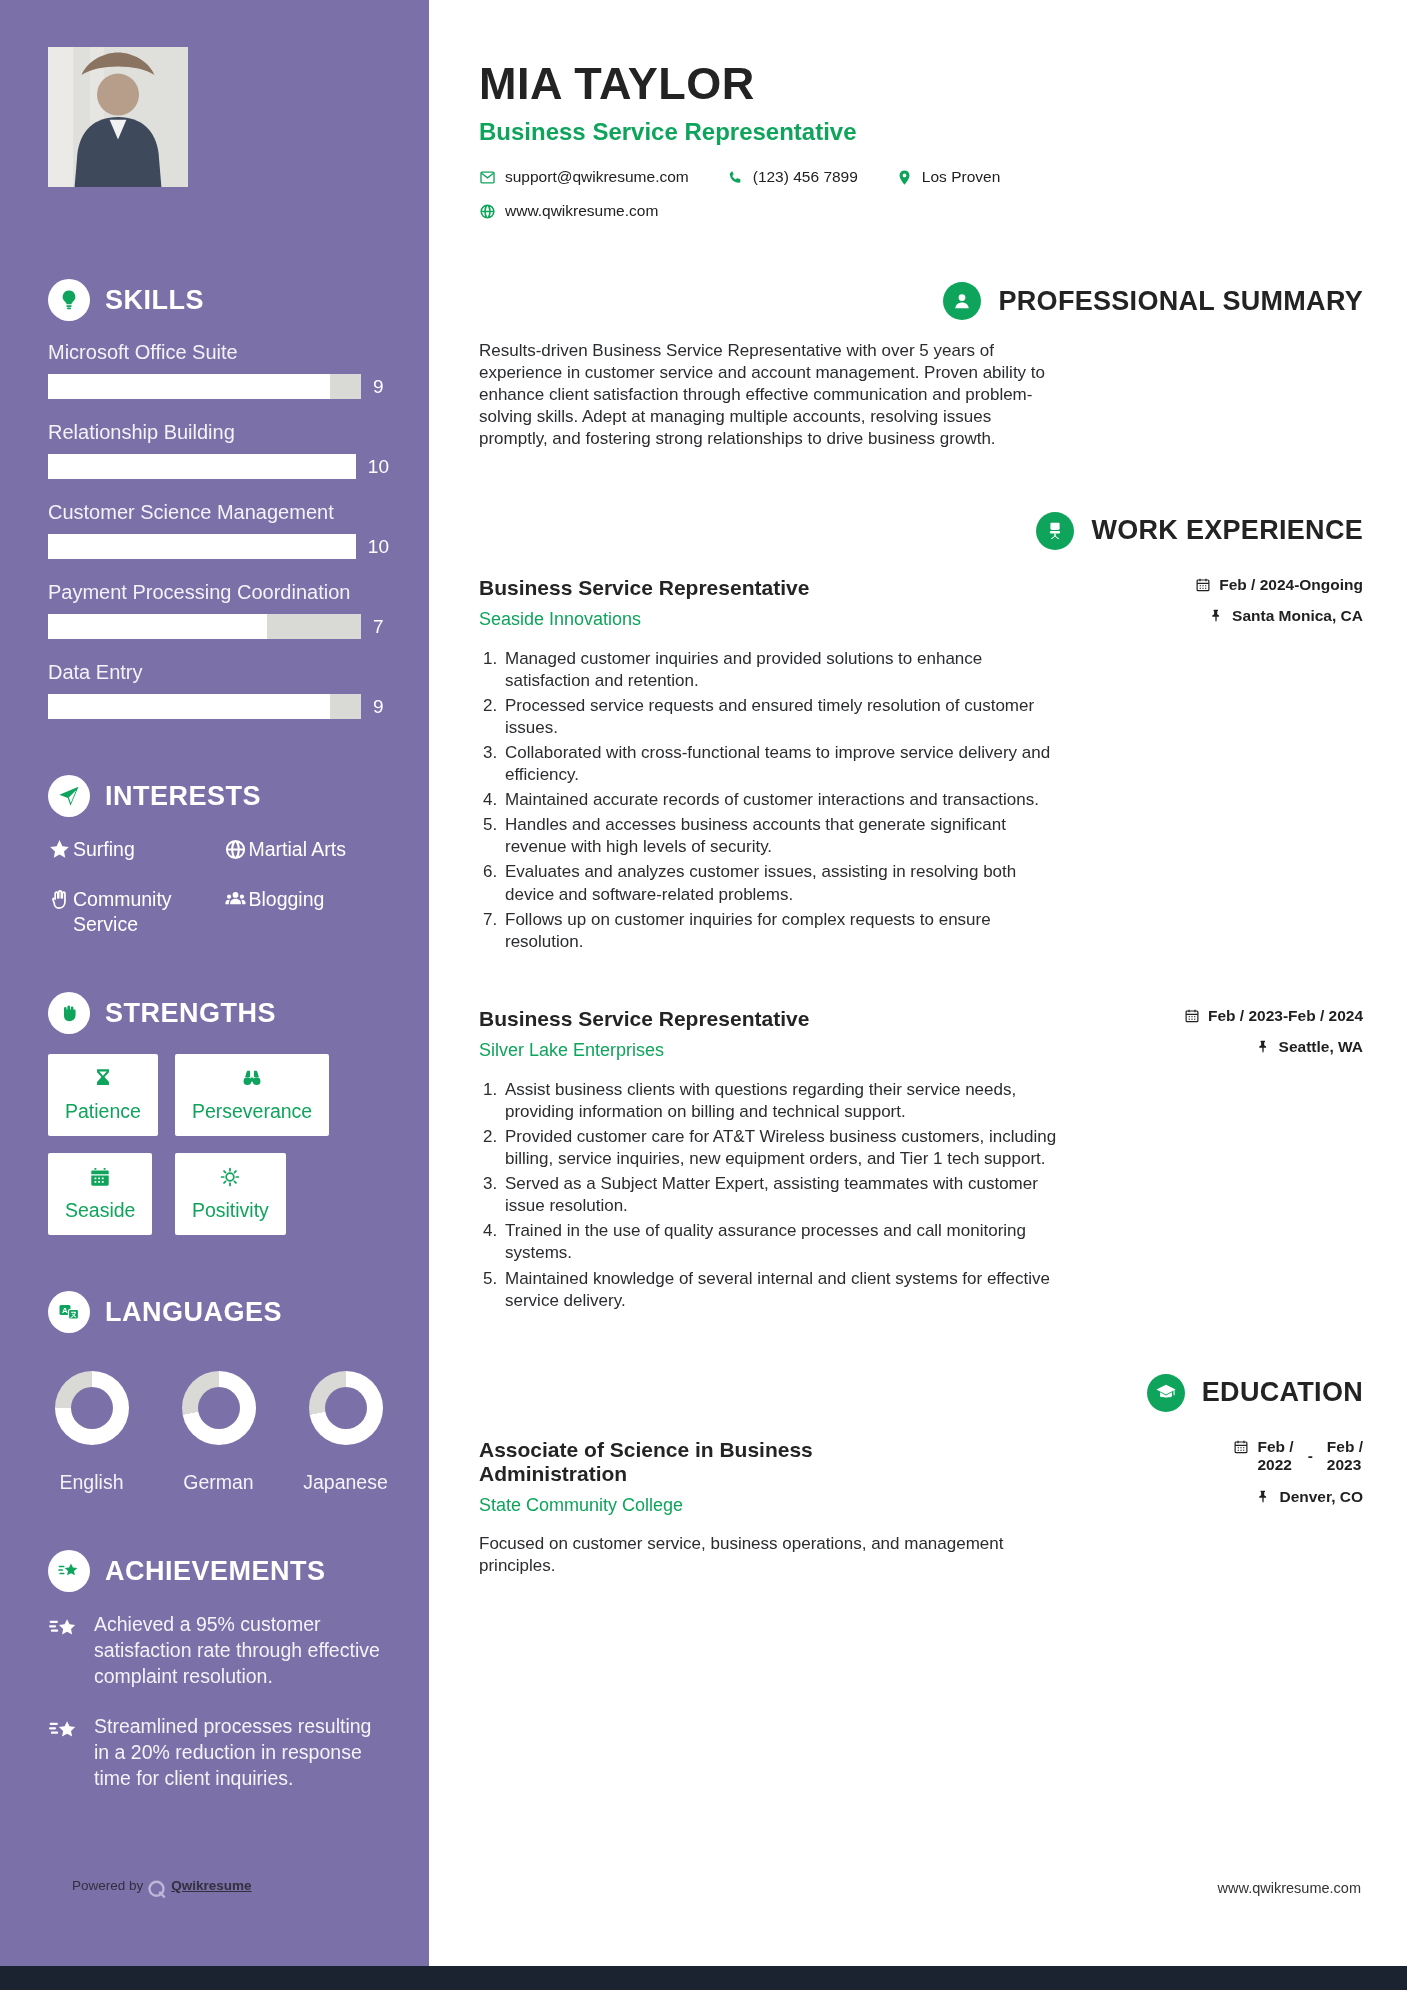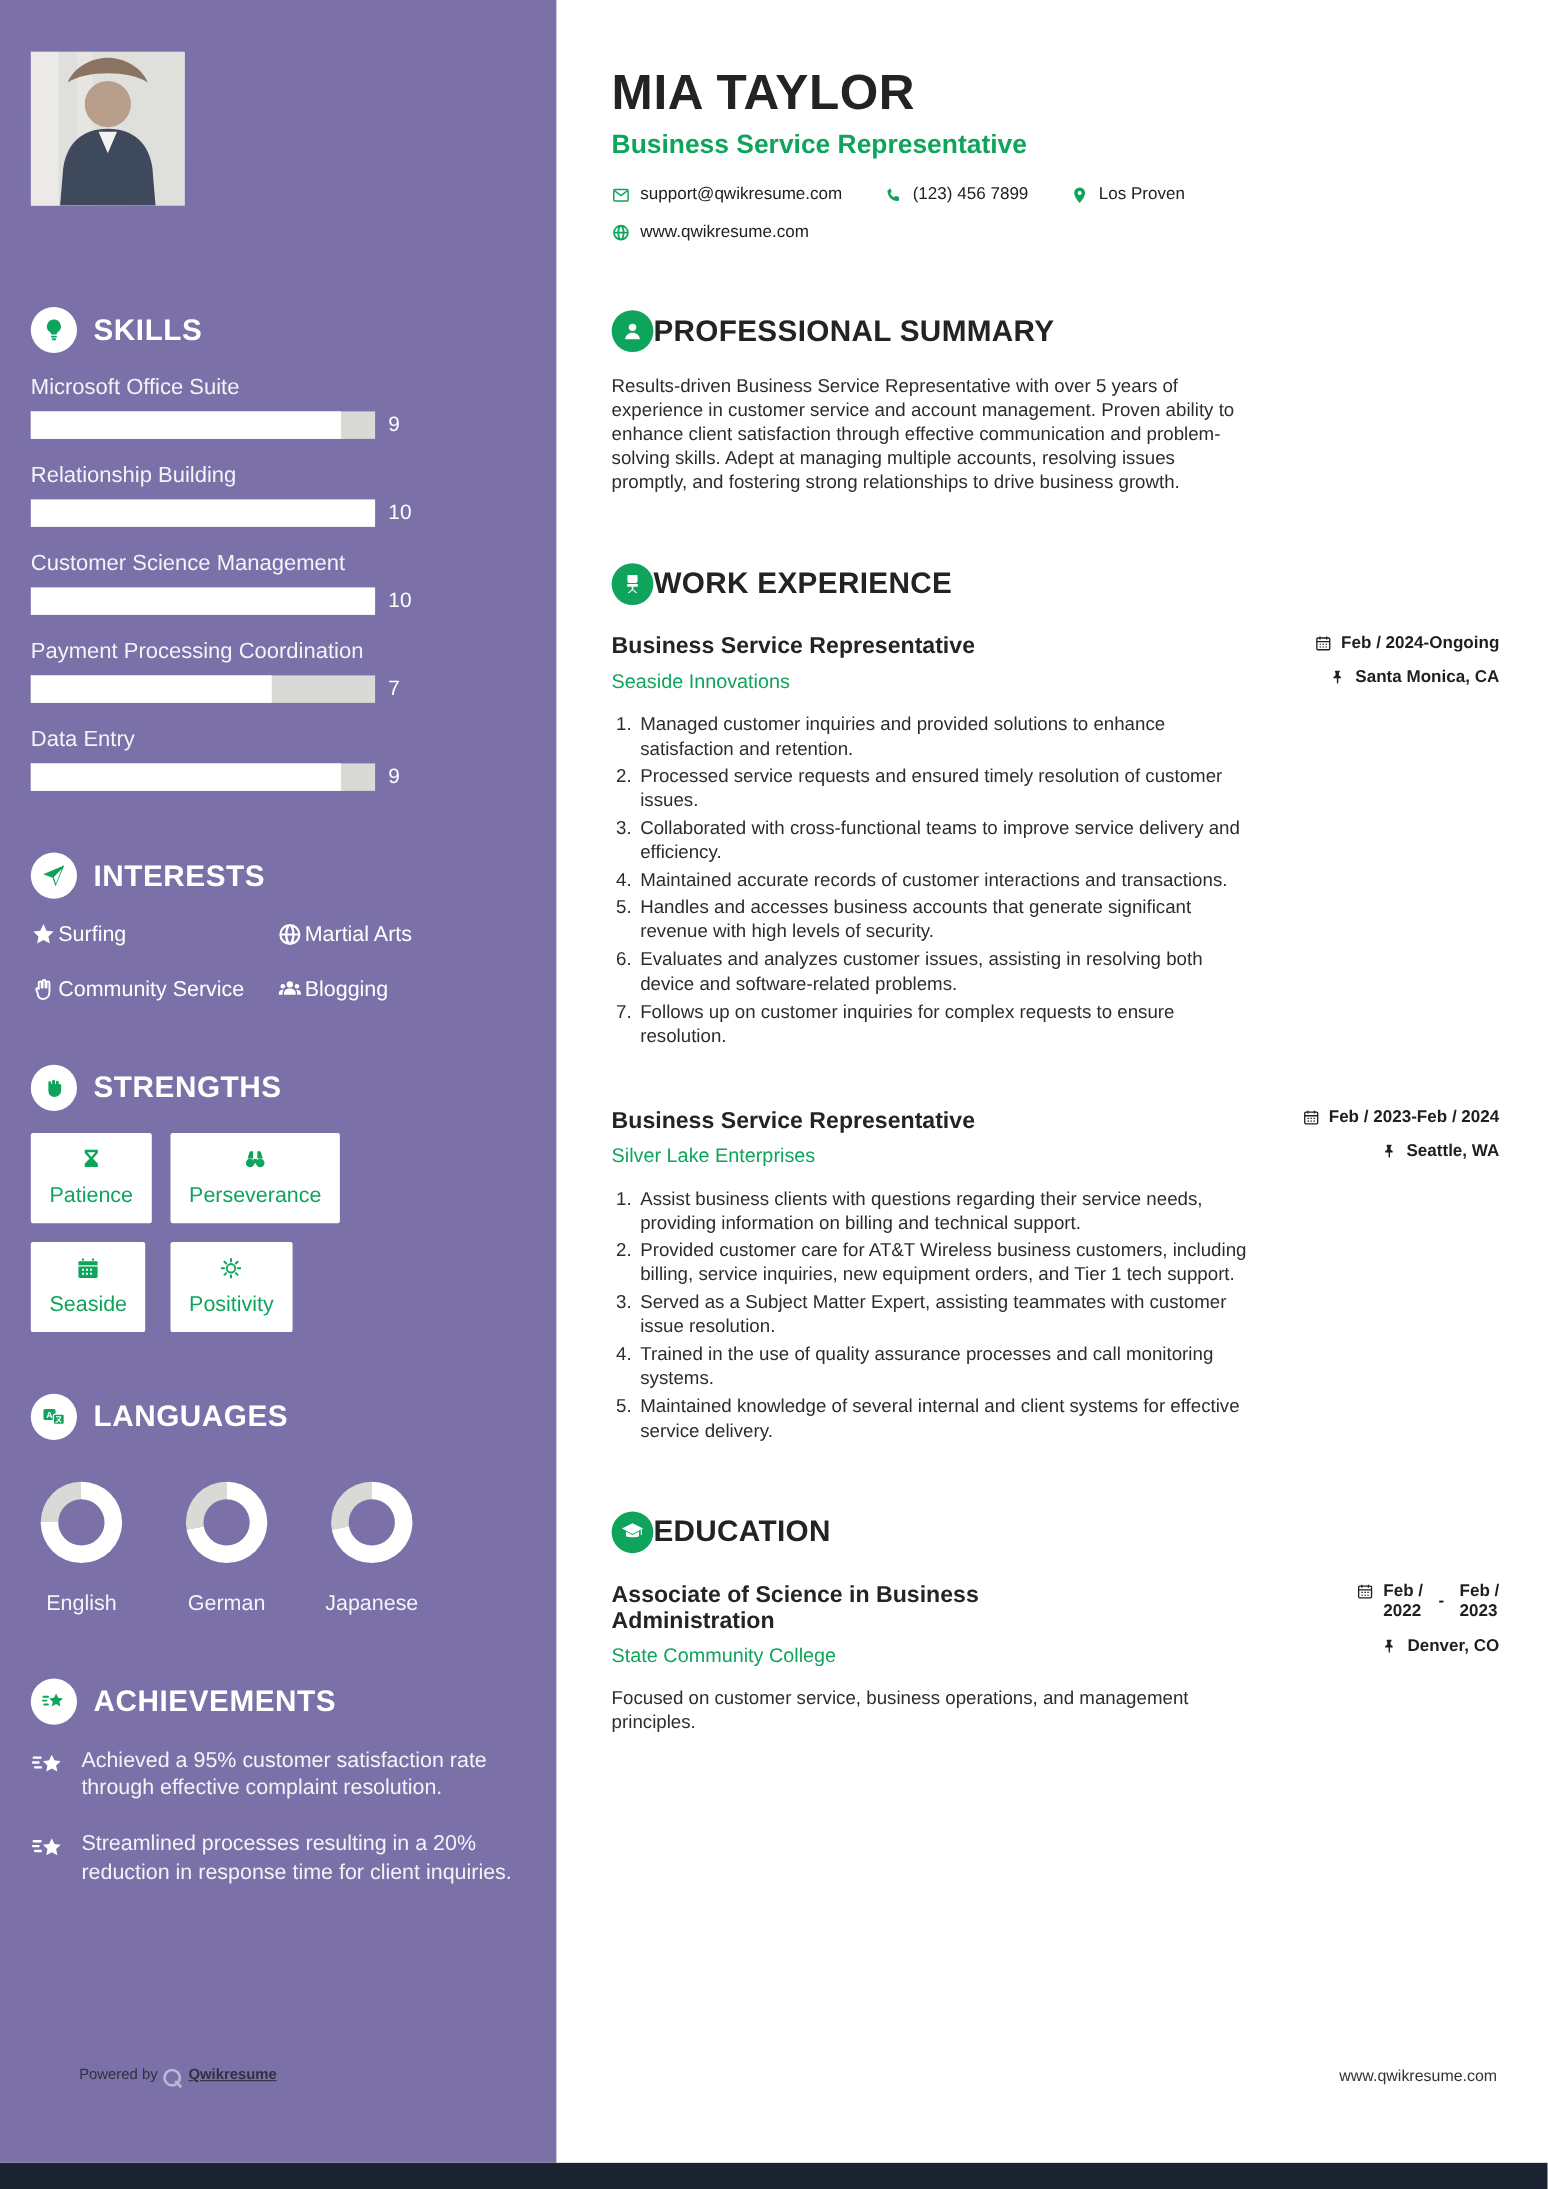--- a/index.html
+++ b/index.html
@@ -2,21 +2,21 @@
 <html style="--green: #0fa45c; --purple: #7b70a8; --ltgrey: #d9d9d5; --darkbar: #1b2330;"><head>
 <meta charset="utf-8">
 <style>
   * { margin:0; padding:0; box-sizing:border-box; }
   html,body { width:1407px; }
   body { font-family:"Liberation Sans","DejaVu Sans",sans-serif; background:#fff; }
   .canvas { width:1407px; height:1990px; display:flex; flex-direction:column; }
   .page { flex:1; display:flex; position:relative; }
 
   
-  .sidebar { width:506px; background:var(--purple); color:#fff; padding:47px 40px 120px 28px; }
+  .sidebar { width:429px; background:var(--purple); color:#fff; padding:47px 40px 120px 48px; }
   .photo { width:140px; height:140px; background:linear-gradient(135deg,#e8e6e2,#c9cdd2); overflow:hidden; }
   .photo svg { width:100%; height:100%; }
   .side-section { margin-top:56px; }
   .side-section.first { margin-top:92px; }
   .side-head { display:flex; align-items:center; gap:15px; margin-bottom:20px; }
   .side-head .circle { width:42px; height:42px; background:#fff; border-radius:50%; display:flex; align-items:center; justify-content:center; color:var(--green); flex:0 0 42px; }
   .side-head .circle svg { width:24px; height:24px; }
   .side-head h2 { font-size:27px; font-weight:700; letter-spacing:.5px; color:#fff; }
 
   .skill { margin-bottom:22px; }
@@ -52,21 +52,21 @@
   .name { font-size:45px; font-weight:800; letter-spacing:.5px; color:#232323; }
   .job-title-top { font-size:24px; font-weight:700; color:var(--green); margin-top:8px; }
   .contact-row { display:flex; align-items:center; gap:10px; margin-top:22px; flex-wrap:wrap; }
   .contact-row + .contact-row { margin-top:16px; }
   .c-item { display:flex; align-items:center; gap:9px; font-size:15.5px; font-weight:500; color:#212121; }
   .c-item .ico { width:17px; height:17px; color:var(--green); }
   .c-item .ico svg { width:100%; height:100%; }
   .c-gap { width:18px; }
 
   .m-section { margin-top:62px; }
-  .m-head { display:flex; align-items:center; margin-bottom:20px; }
+  .m-head { display:flex; align-items:center; gap:17px; margin-bottom:20px;justify-content:flex-end; }
   .m-head .circle { width:38px; height:38px; border-radius:50%; background:var(--green); color:#fff; display:flex; align-items:center; justify-content:center; flex:0 0 38px; }
   .m-head .circle svg { width:22px; height:22px; }
   .m-head h2 { font-size:27px; font-weight:700; letter-spacing:.3px; color:#232323; }
 
   .summary-text { font-size:17px; line-height:1.29; max-width:582px; color:#2a2c2f; }
 
   .job { margin-top:26px; }
   .job + .job { margin-top:54px; }
   .job-head { display:flex; justify-content:space-between; }
   .job-left h3 { font-size:21px; font-weight:700; color:#242424; }

